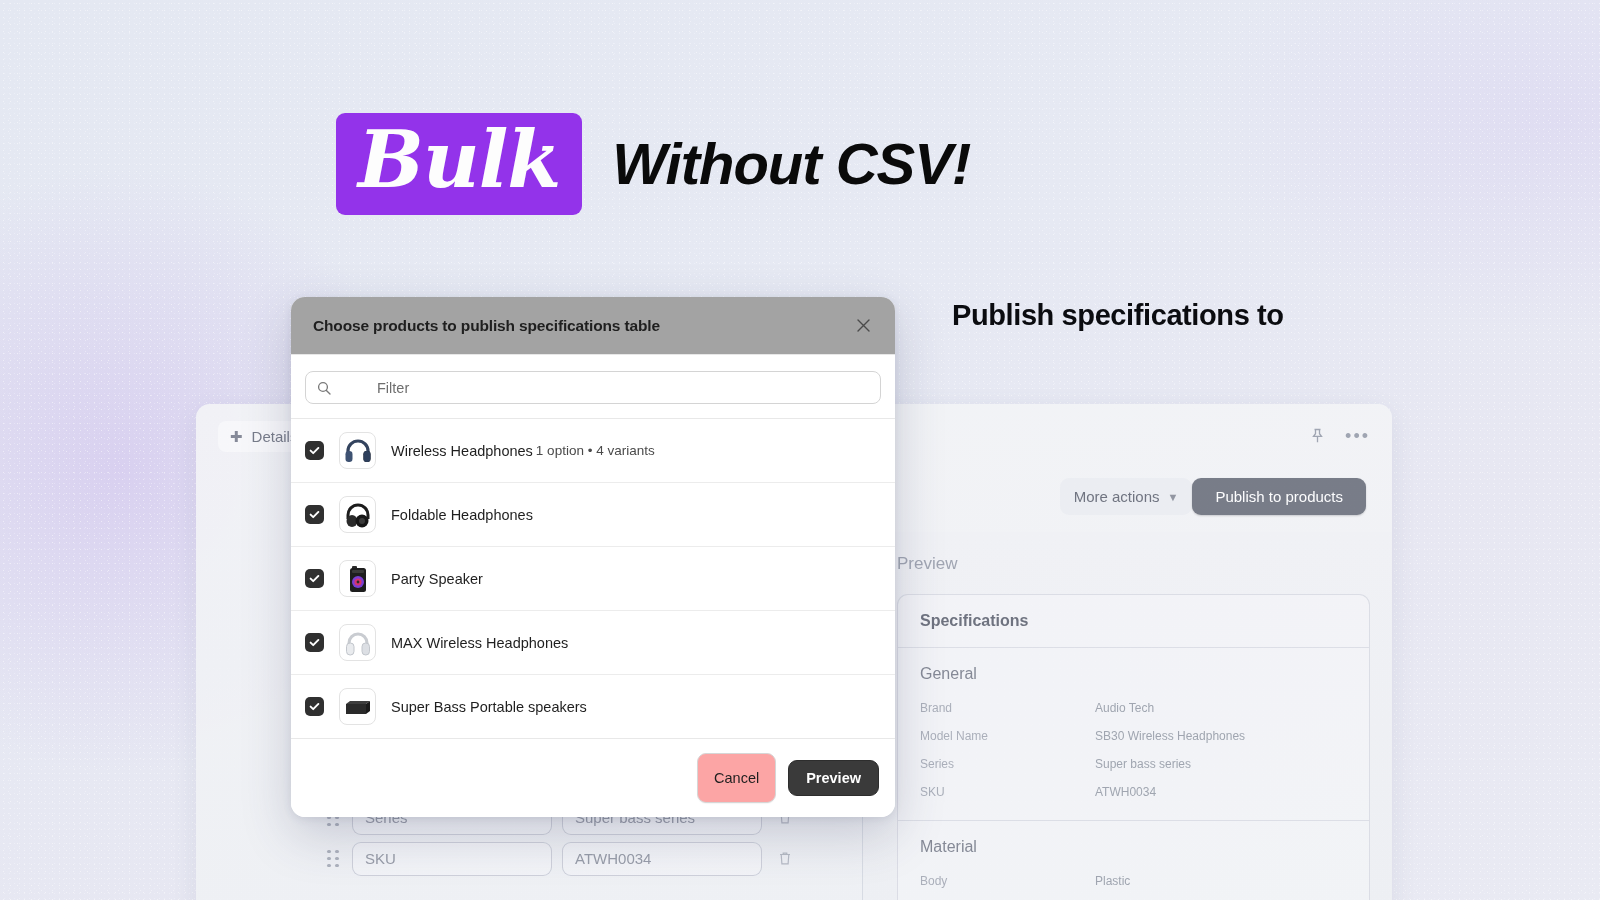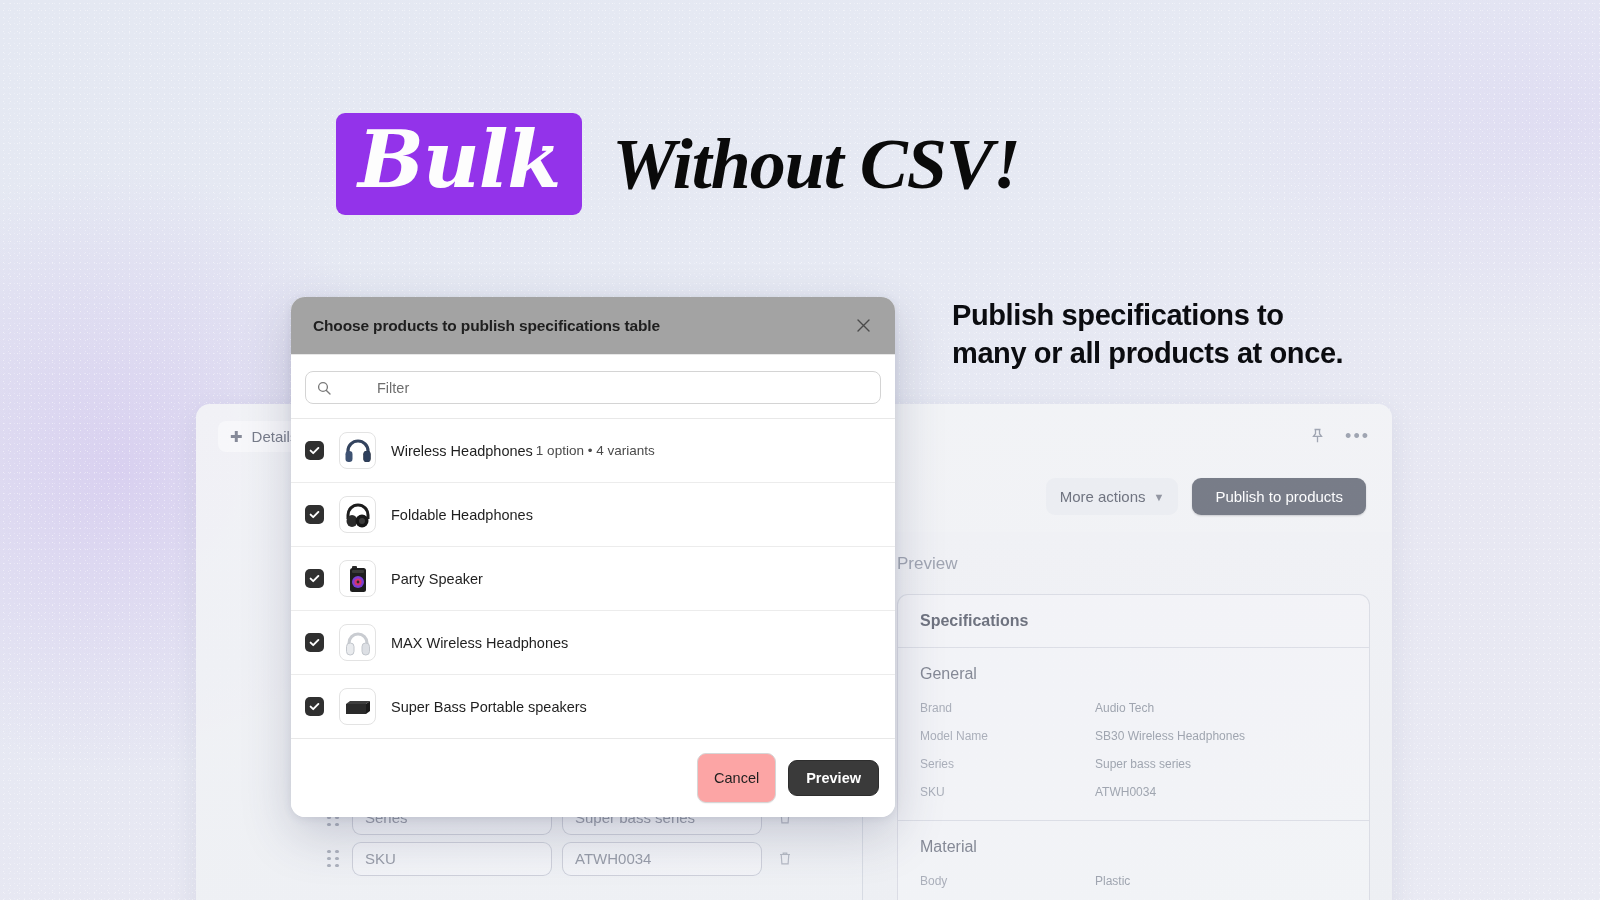--- a/index.html
+++ b/index.html
@@ -54,24 +54,24 @@
     padding: 6px 22px 14px 22px;
     font-family: "DejaVu Serif", serif;
     font-style: italic;
     font-weight: 700;
     font-size: 78px;
     line-height: 1.05;
     letter-spacing: -1px;
   }
   .hl-rest {
     color: #0a0a0a;
-    font-family: Liberation Serif, serif;
+    font-family: Liberation Sans, sans-serif;
     font-style: italic;
     font-weight: 700;
-    font-size: 72px;
+    font-size: 58px;
     line-height: 1;
     letter-spacing: -1px;
   }
 
   
   #marketing {
     position: absolute;
     left: 952px;
     top: 296px;
     width: 430px;
@@ -130,21 +130,20 @@
     font-size: 18px;
     line-height: 1;
     color: #9aa0ad;
   }
 
   .app-actionbar {
     position: absolute;
     right: 26px;
     top: 74px;
     display: flex;
-    gap: 14px;
   }
   .btn-more {
     display: flex;
     align-items: center;
     gap: 8px;
     background: #eceef2;
     color: #62custom;
     color: #666b78;
     border: none;
     border-radius: 9px;
@@ -504,21 +503,20 @@
     </div>
   </div>
 
   <div id="headline">
     <span class="hl-badge">Bulk</span>
     <span class="hl-rest">Without CSV!</span>
   </div>
 
   <div id="marketing">
     <div>Publish specifications to</div>
-    <div>many or all products at once.</div>
   </div>
 
   <div id="modal">
     <div class="modal-header">
       <div class="modal-title">Choose products to publish specifications table</div>
       <button class="close-btn">
         <svg width="15" height="15" viewBox="0 0 15 15" fill="none" stroke="currentColor" stroke-width="1.4" stroke-linecap="round">
           <path d="M2 2l11 11M13 2L2 13"></path>
         </svg>
       </button>

